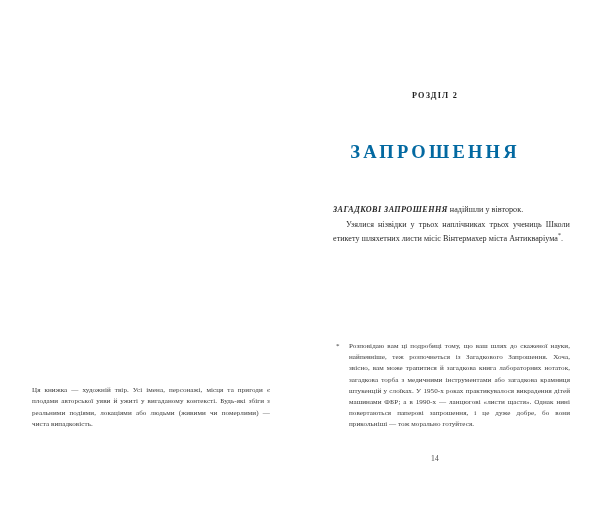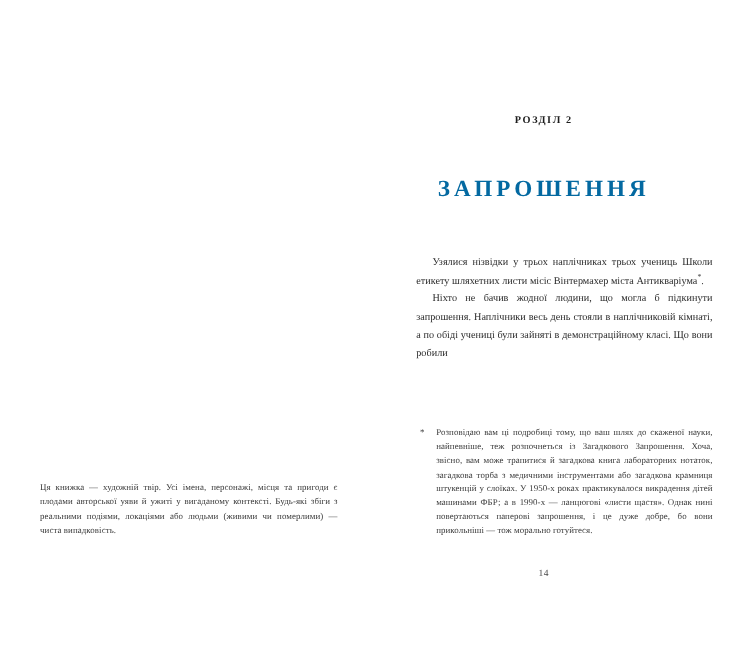--- a/index.html
+++ b/index.html
@@ -141,24 +141,24 @@
   </div>
 
   <div class="page page-right">
 
     <div class="chapter-number">РОЗДІЛ 2</div>
 
     <h1 class="chapter-title">ЗАПРОШЕННЯ</h1>
 
     <div class="body-column">
 
+      <p><span class="lead-in">ЗАГАДКОВІ ЗАПРОШЕННЯ</span><span> надійшли у вівторок.</span></p>
 
       <p class="indent"><span>Узялися нізвідки у трьох наплічниках трьох учениць Школи етикету шляхетних листи місіс Вінтермахер міста Антикваріума</span><span class="fn-marker">*</span><span>.</span></p>
 
-      <p class="indent">Ніхто не бачив жодної людини, що могла б підкинути запрошення. Наплічники весь день стояли в наплічниковій кімнаті, а по обіді учениці були зайняті в демонстраційному класі. Що вони робили</p>
     </div>
 
     <div class="right-footnote">
       <div class="fn-body">
         <span class="fn-star">*</span>
         <p>Розповідаю вам ці подробиці тому, що ваш шлях до скаженої науки, найпевніше, теж розпочнеться із Загадкового Запрошення. Хоча, звісно, вам може трапитися й загадкова книга лабораторних нотаток, загадкова торба з медичними інструментами або загадкова крамниця штукенцій у слоїках. У 1950-х роках практикувалося викрадення дітей машинами ФБР; а в 1990-х — ланцюгові «листи щастя». Однак нині повертаються паперові запрошення, і це дуже добре, бо вони прикольніші — тож морально готуйтеся.</p>
       </div>
     </div>
 
     <div class="folio">14</div>

